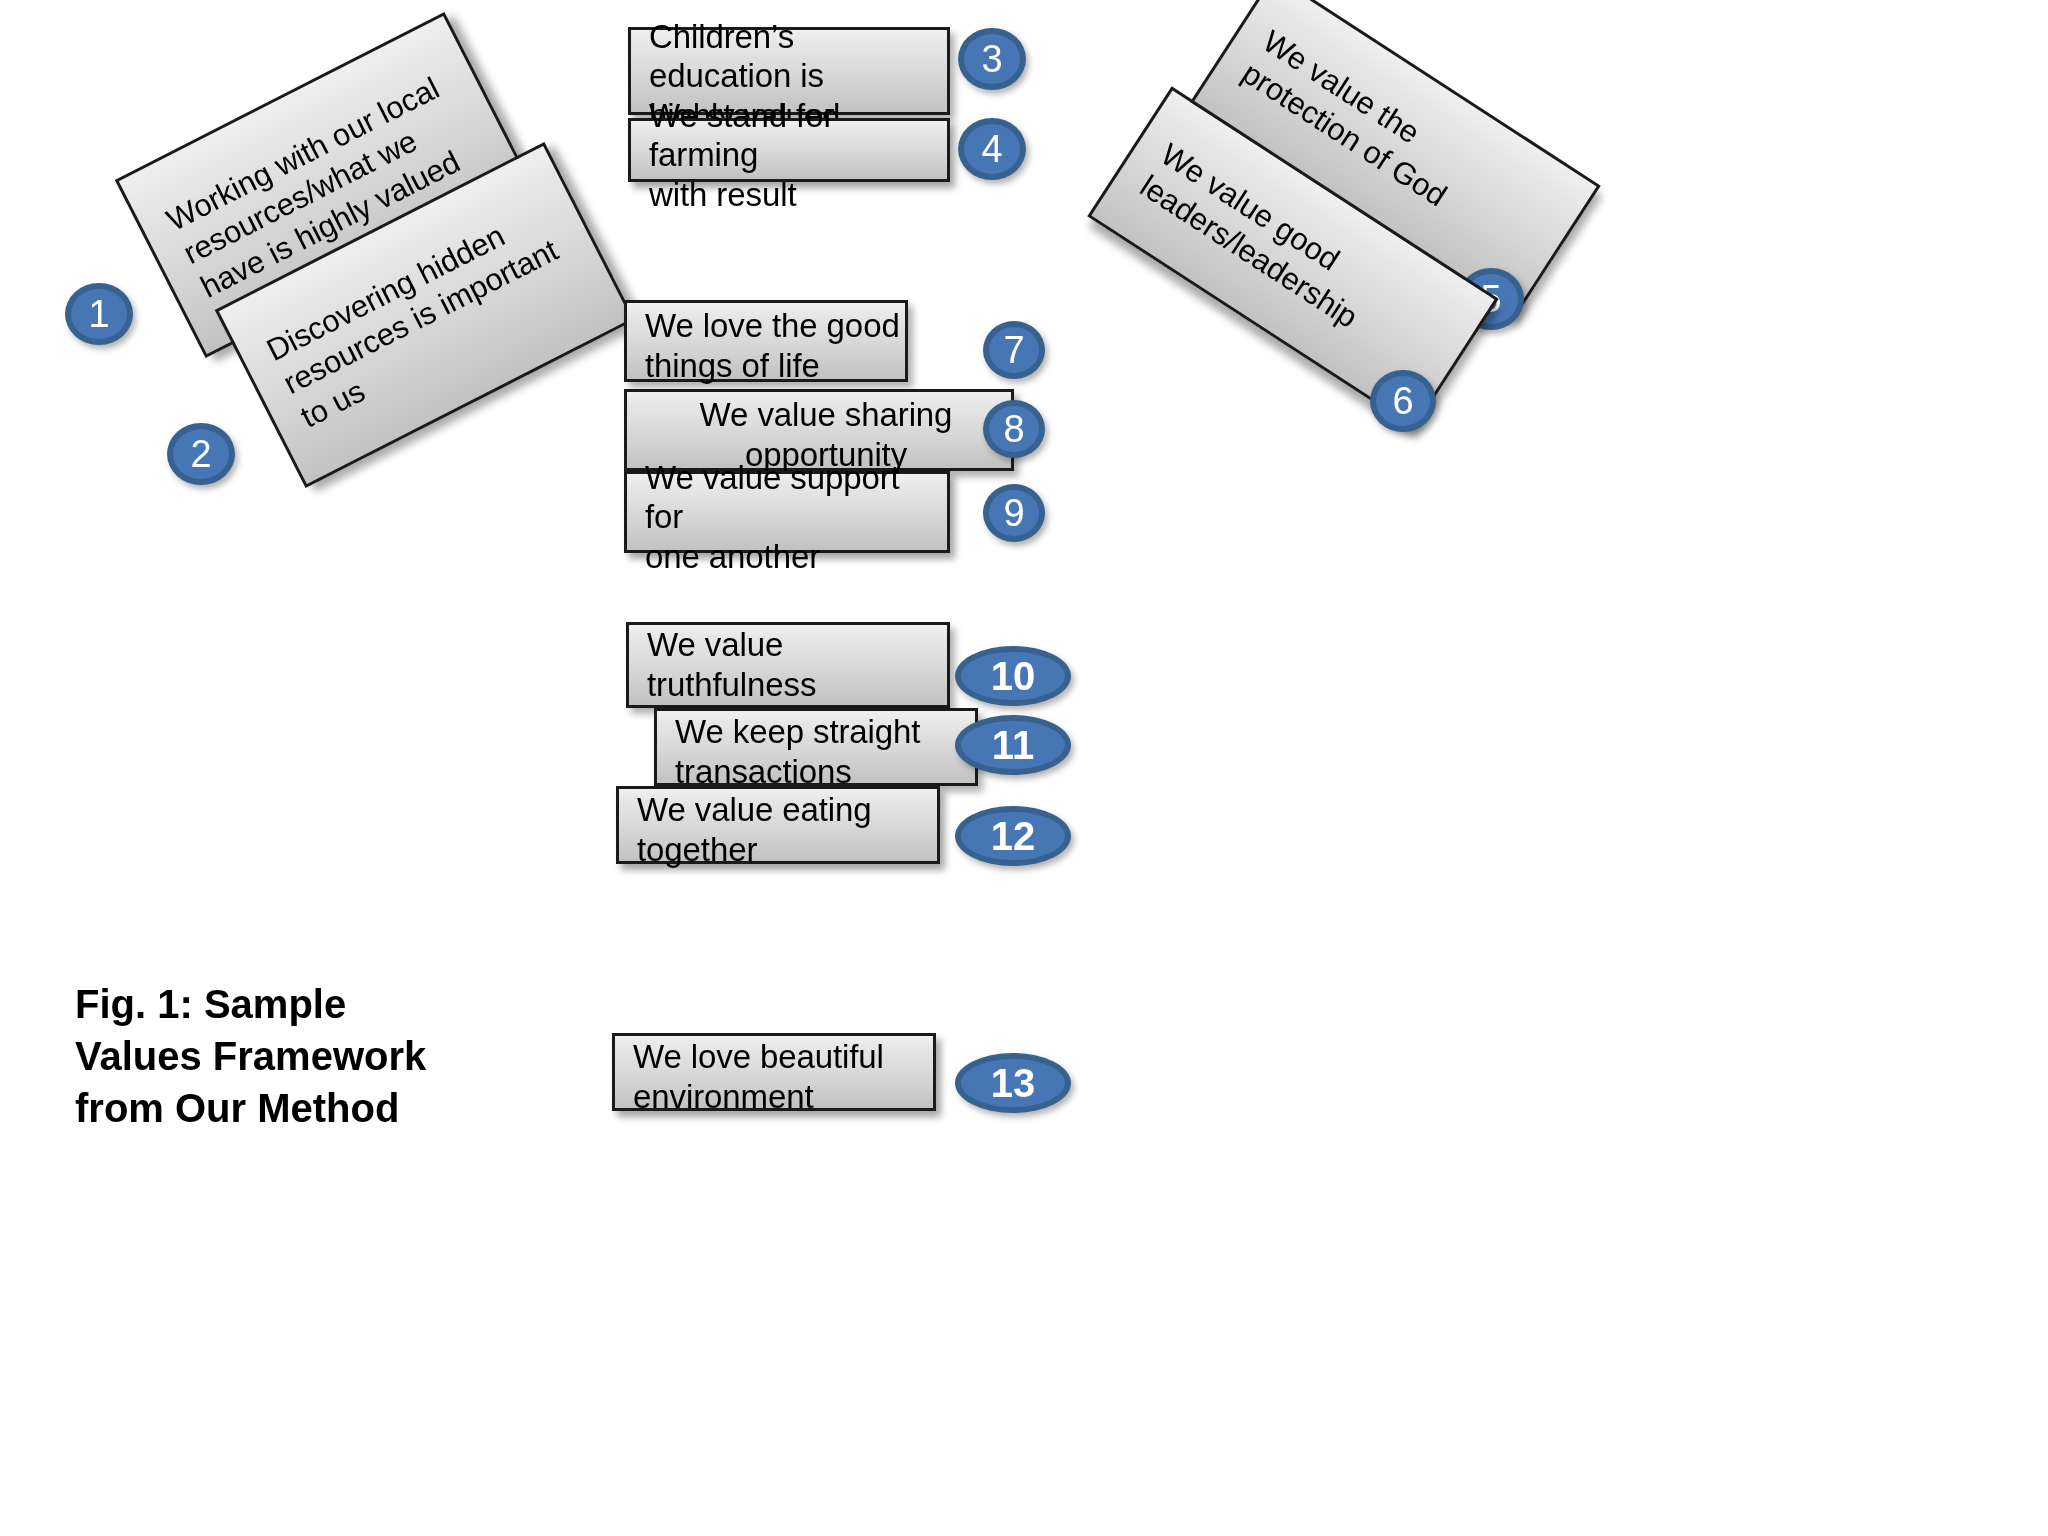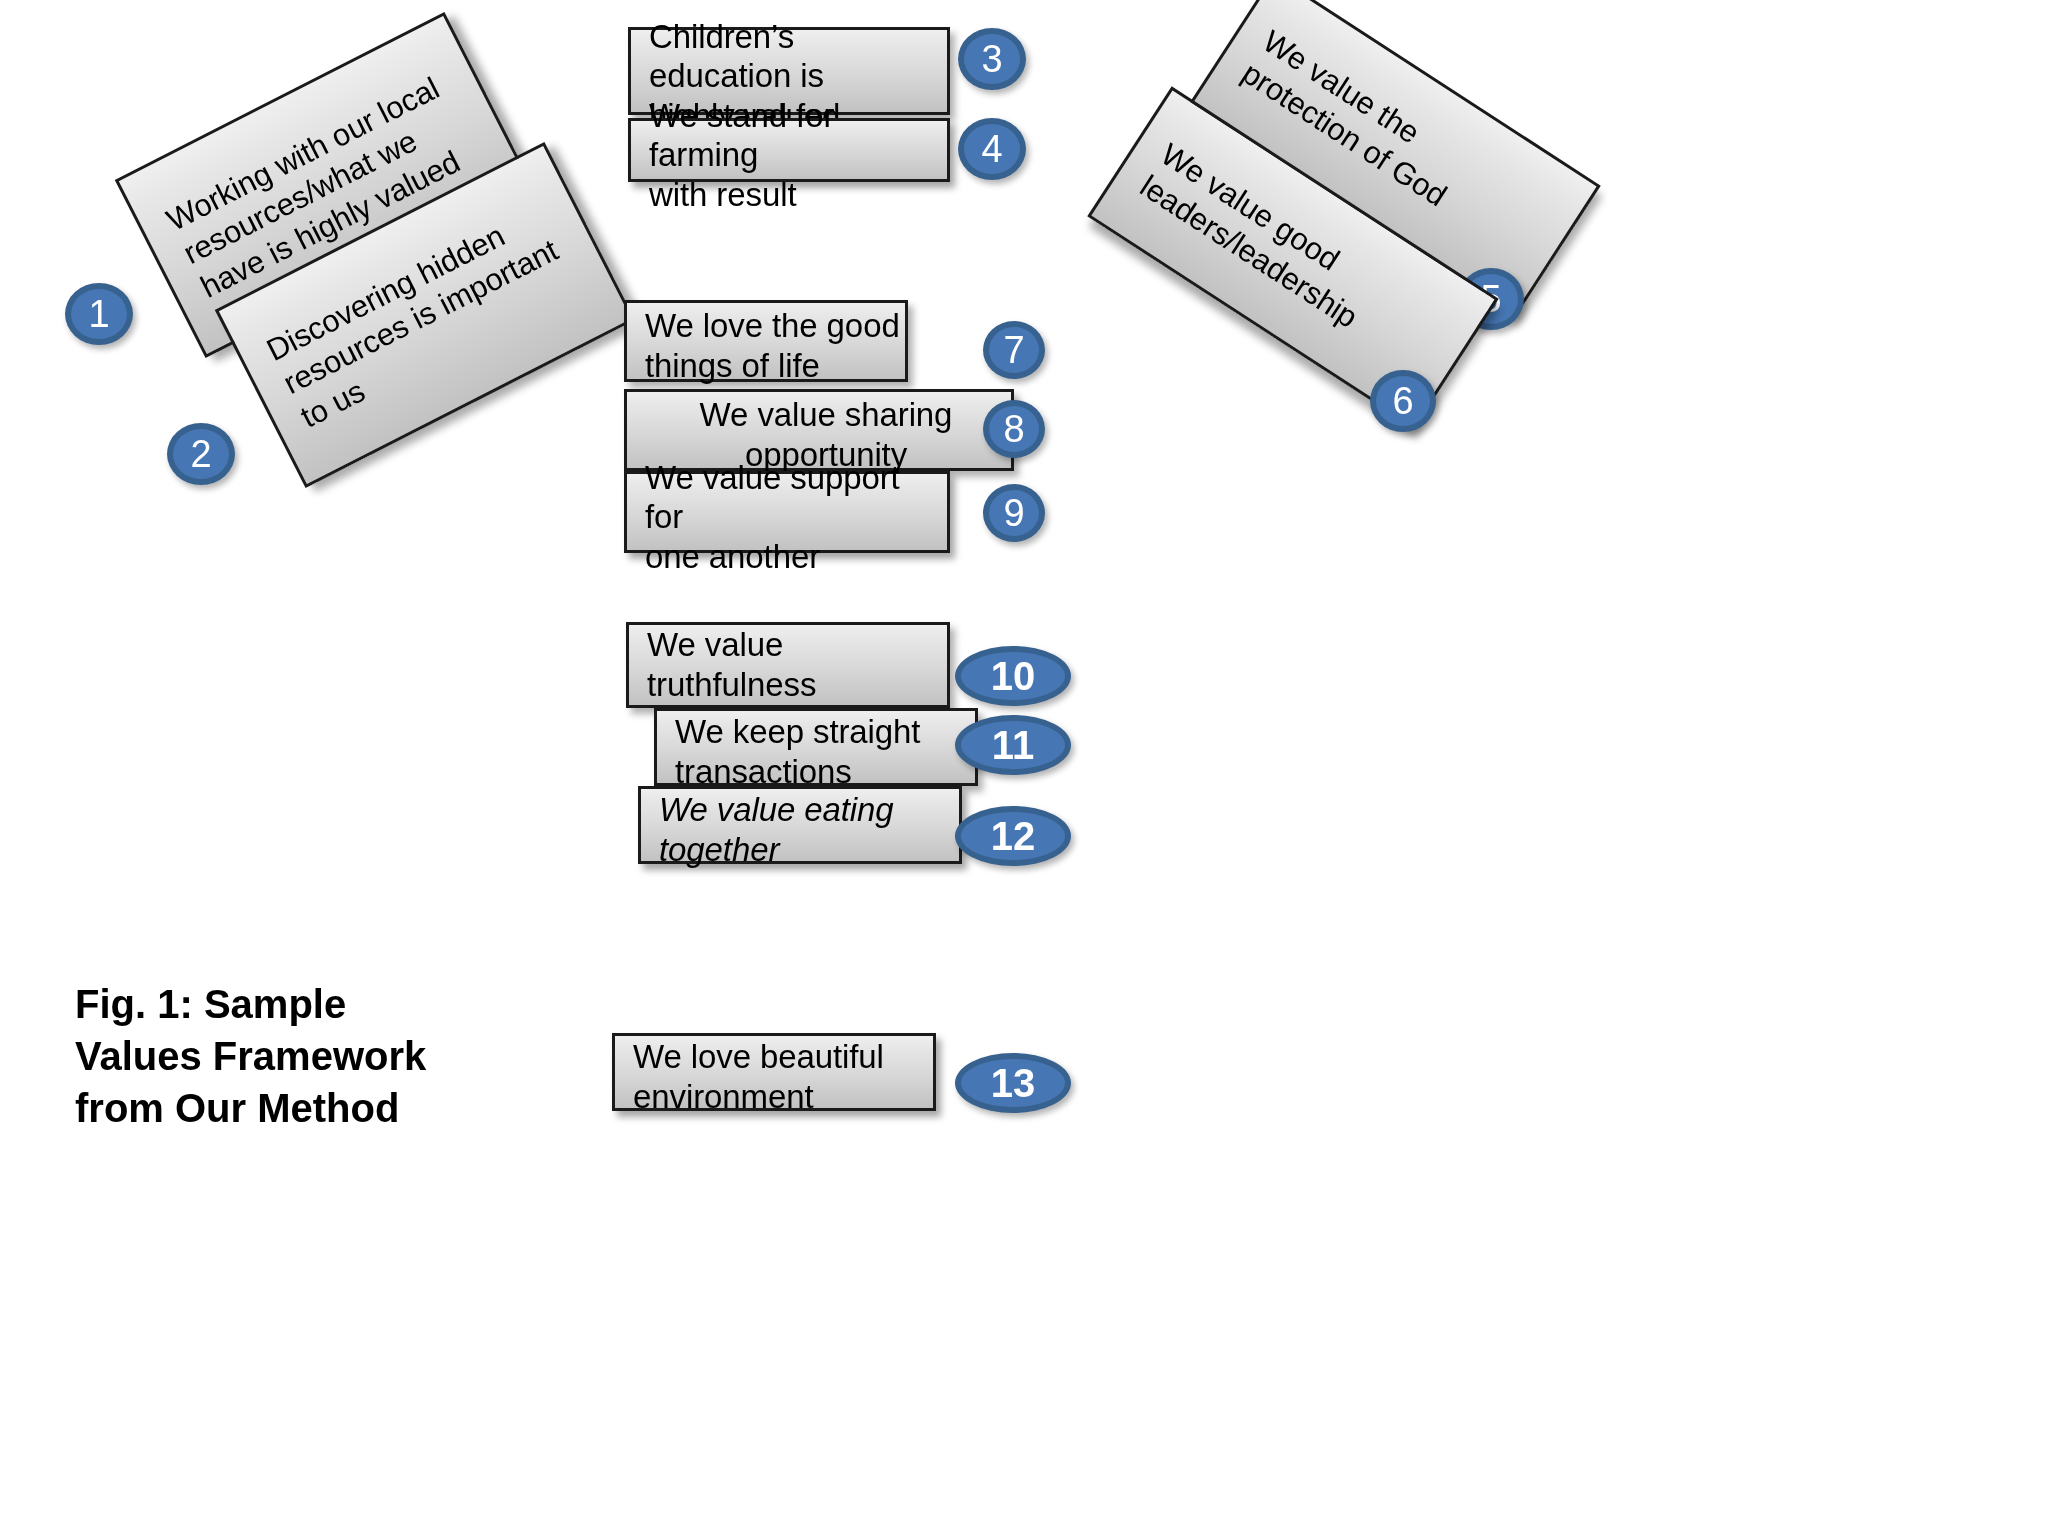--- a/index.html
+++ b/index.html
@@ -161,21 +161,21 @@
   </div>
 
   <div class="vbox stacked-mid" style="left:626px; top:708px; width:324px; height:78px;margin-left:28px;">
     <div>We keep straight</div>
     <div>transactions</div>
   </div>
   <div class="badge wide" style="left:955px; top:715px; width:116px; height:60px; border-radius:50%;">
     <span>11</span>
   </div>
 
-  <div class="vbox" style="left:638px; top:786px; width:324px; height:78px;font-style:italic;">
+  <div class="vbox" style="left:616px; top:786px; width:324px; height:78px;">
     <div>We value eating</div>
     <div>together</div>
   </div>
   <div class="badge wide" style="left:955px; top:806px; width:116px; height:60px; border-radius:50%;">
     <span>12</span>
   </div>
 
   <div class="vbox" style="left:612px; top:1033px; width:324px; height:78px;">
     <div>We love beautiful</div>
     <div>environment</div>

